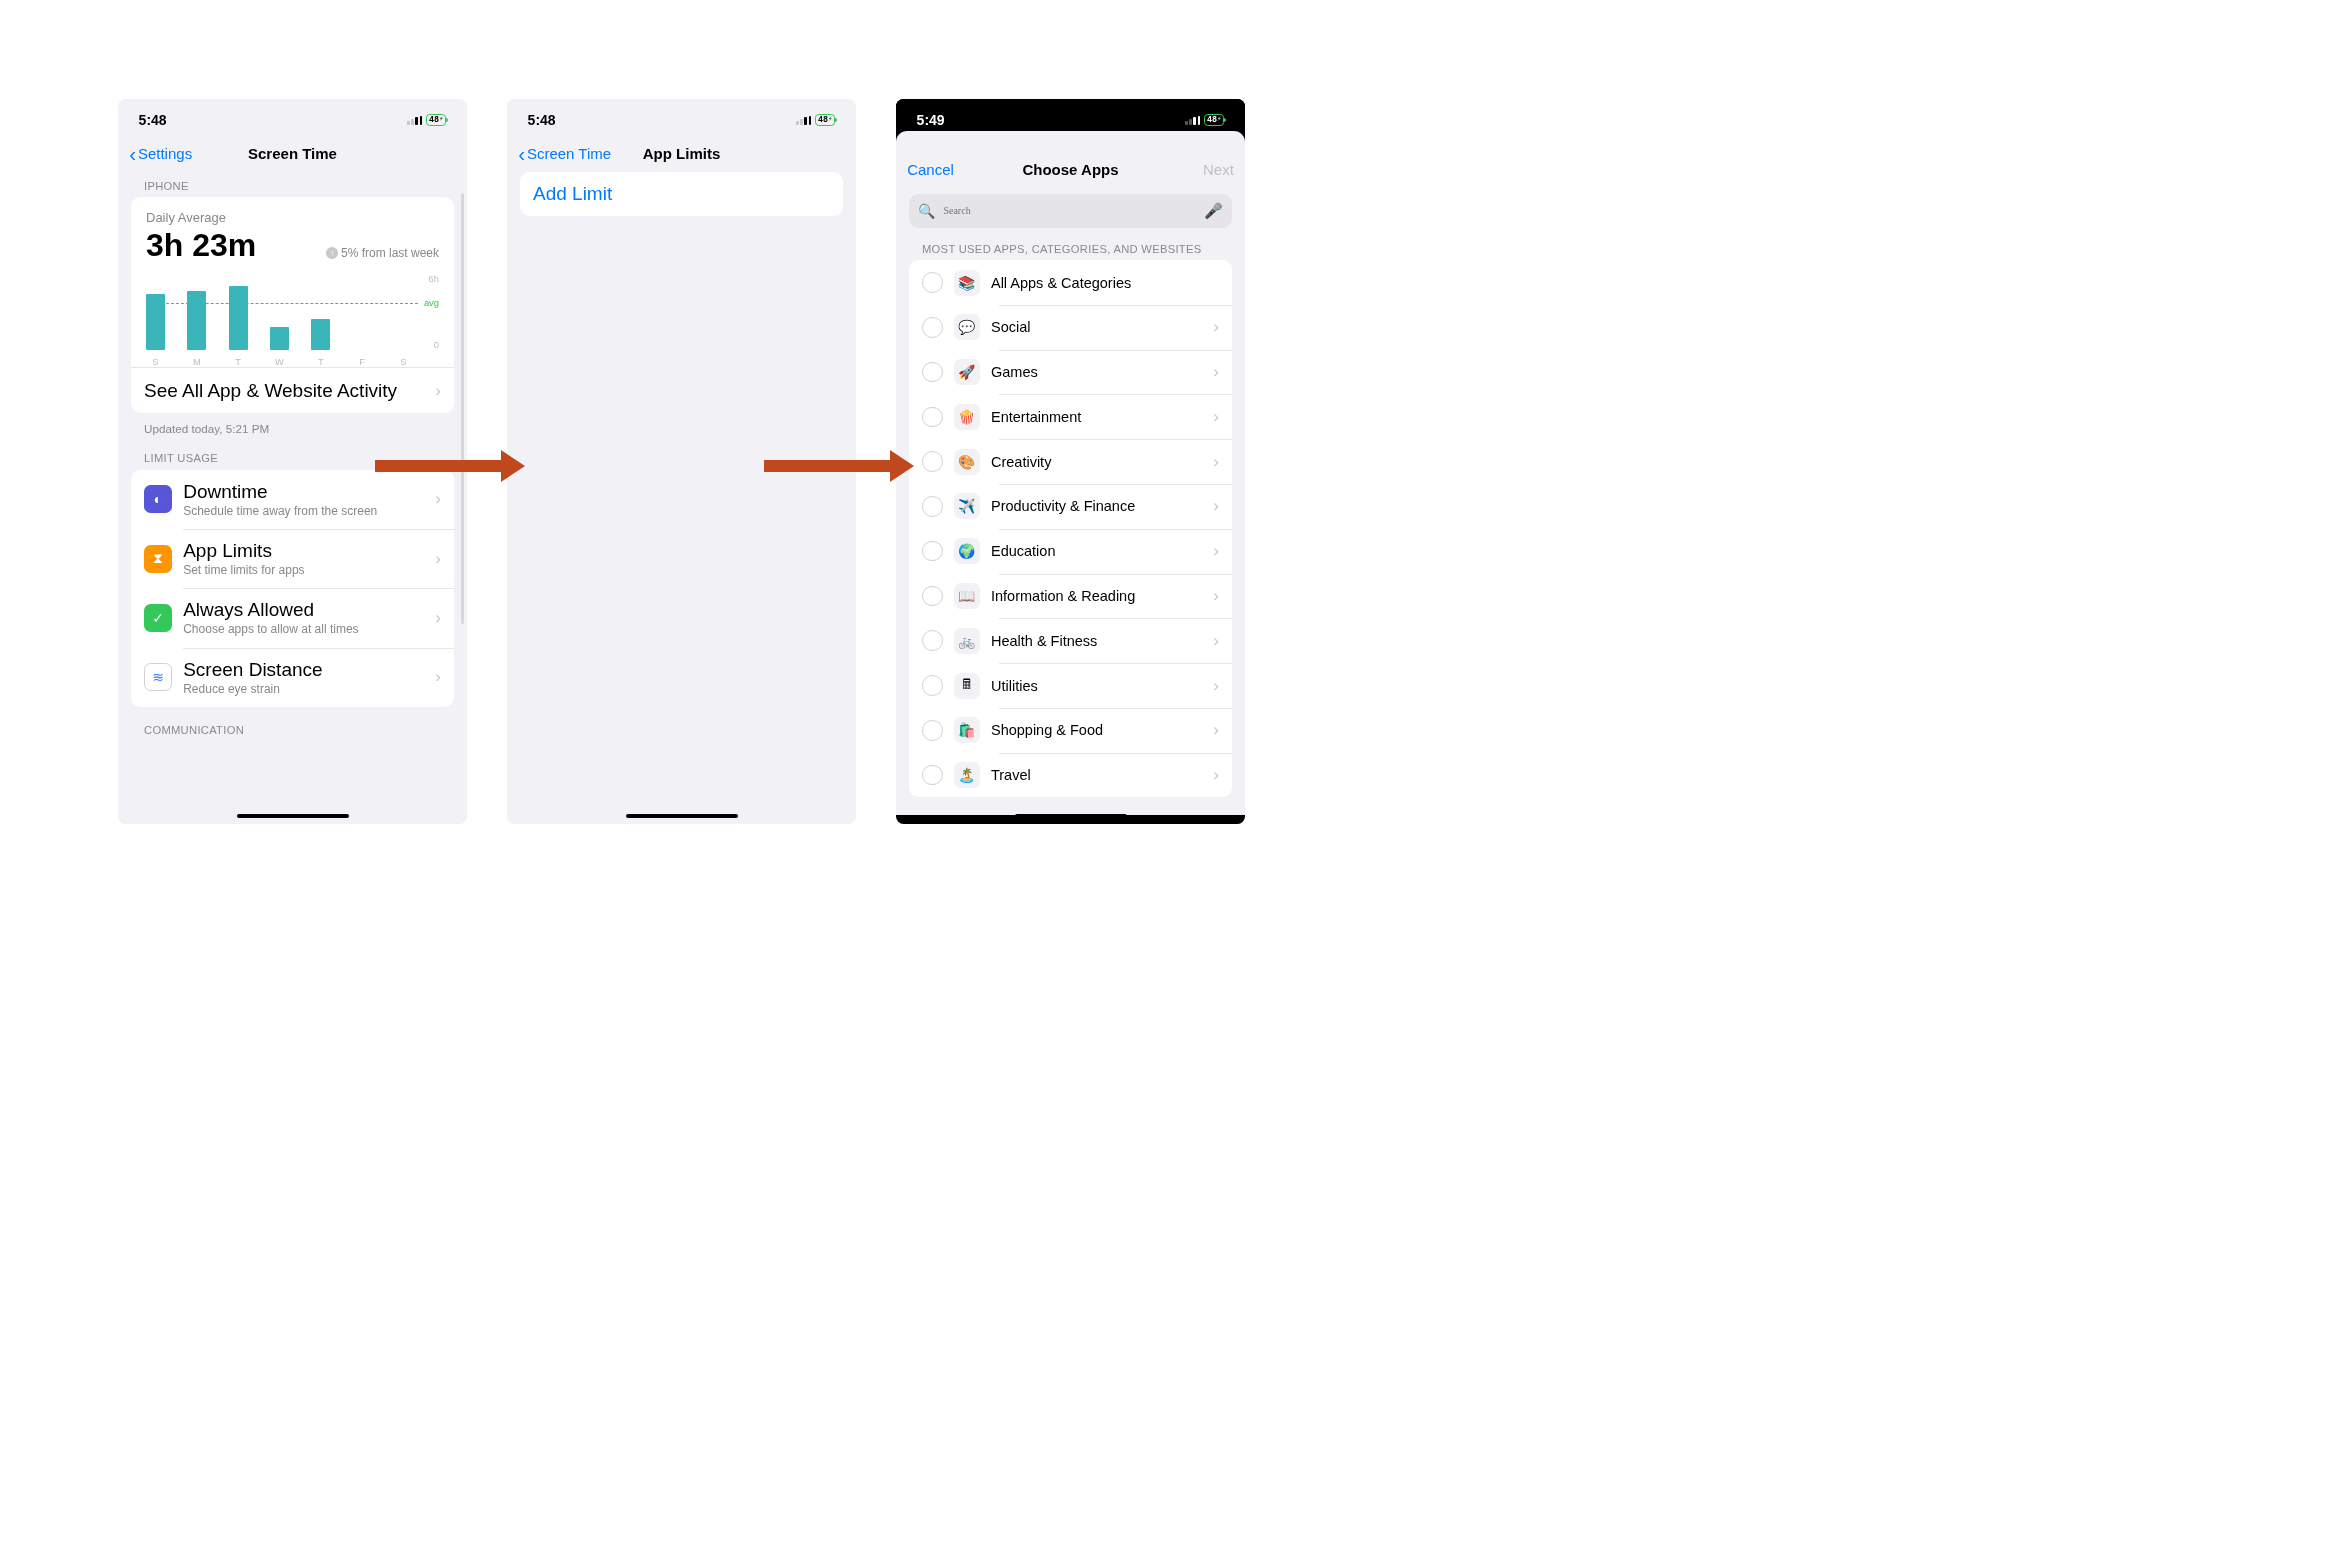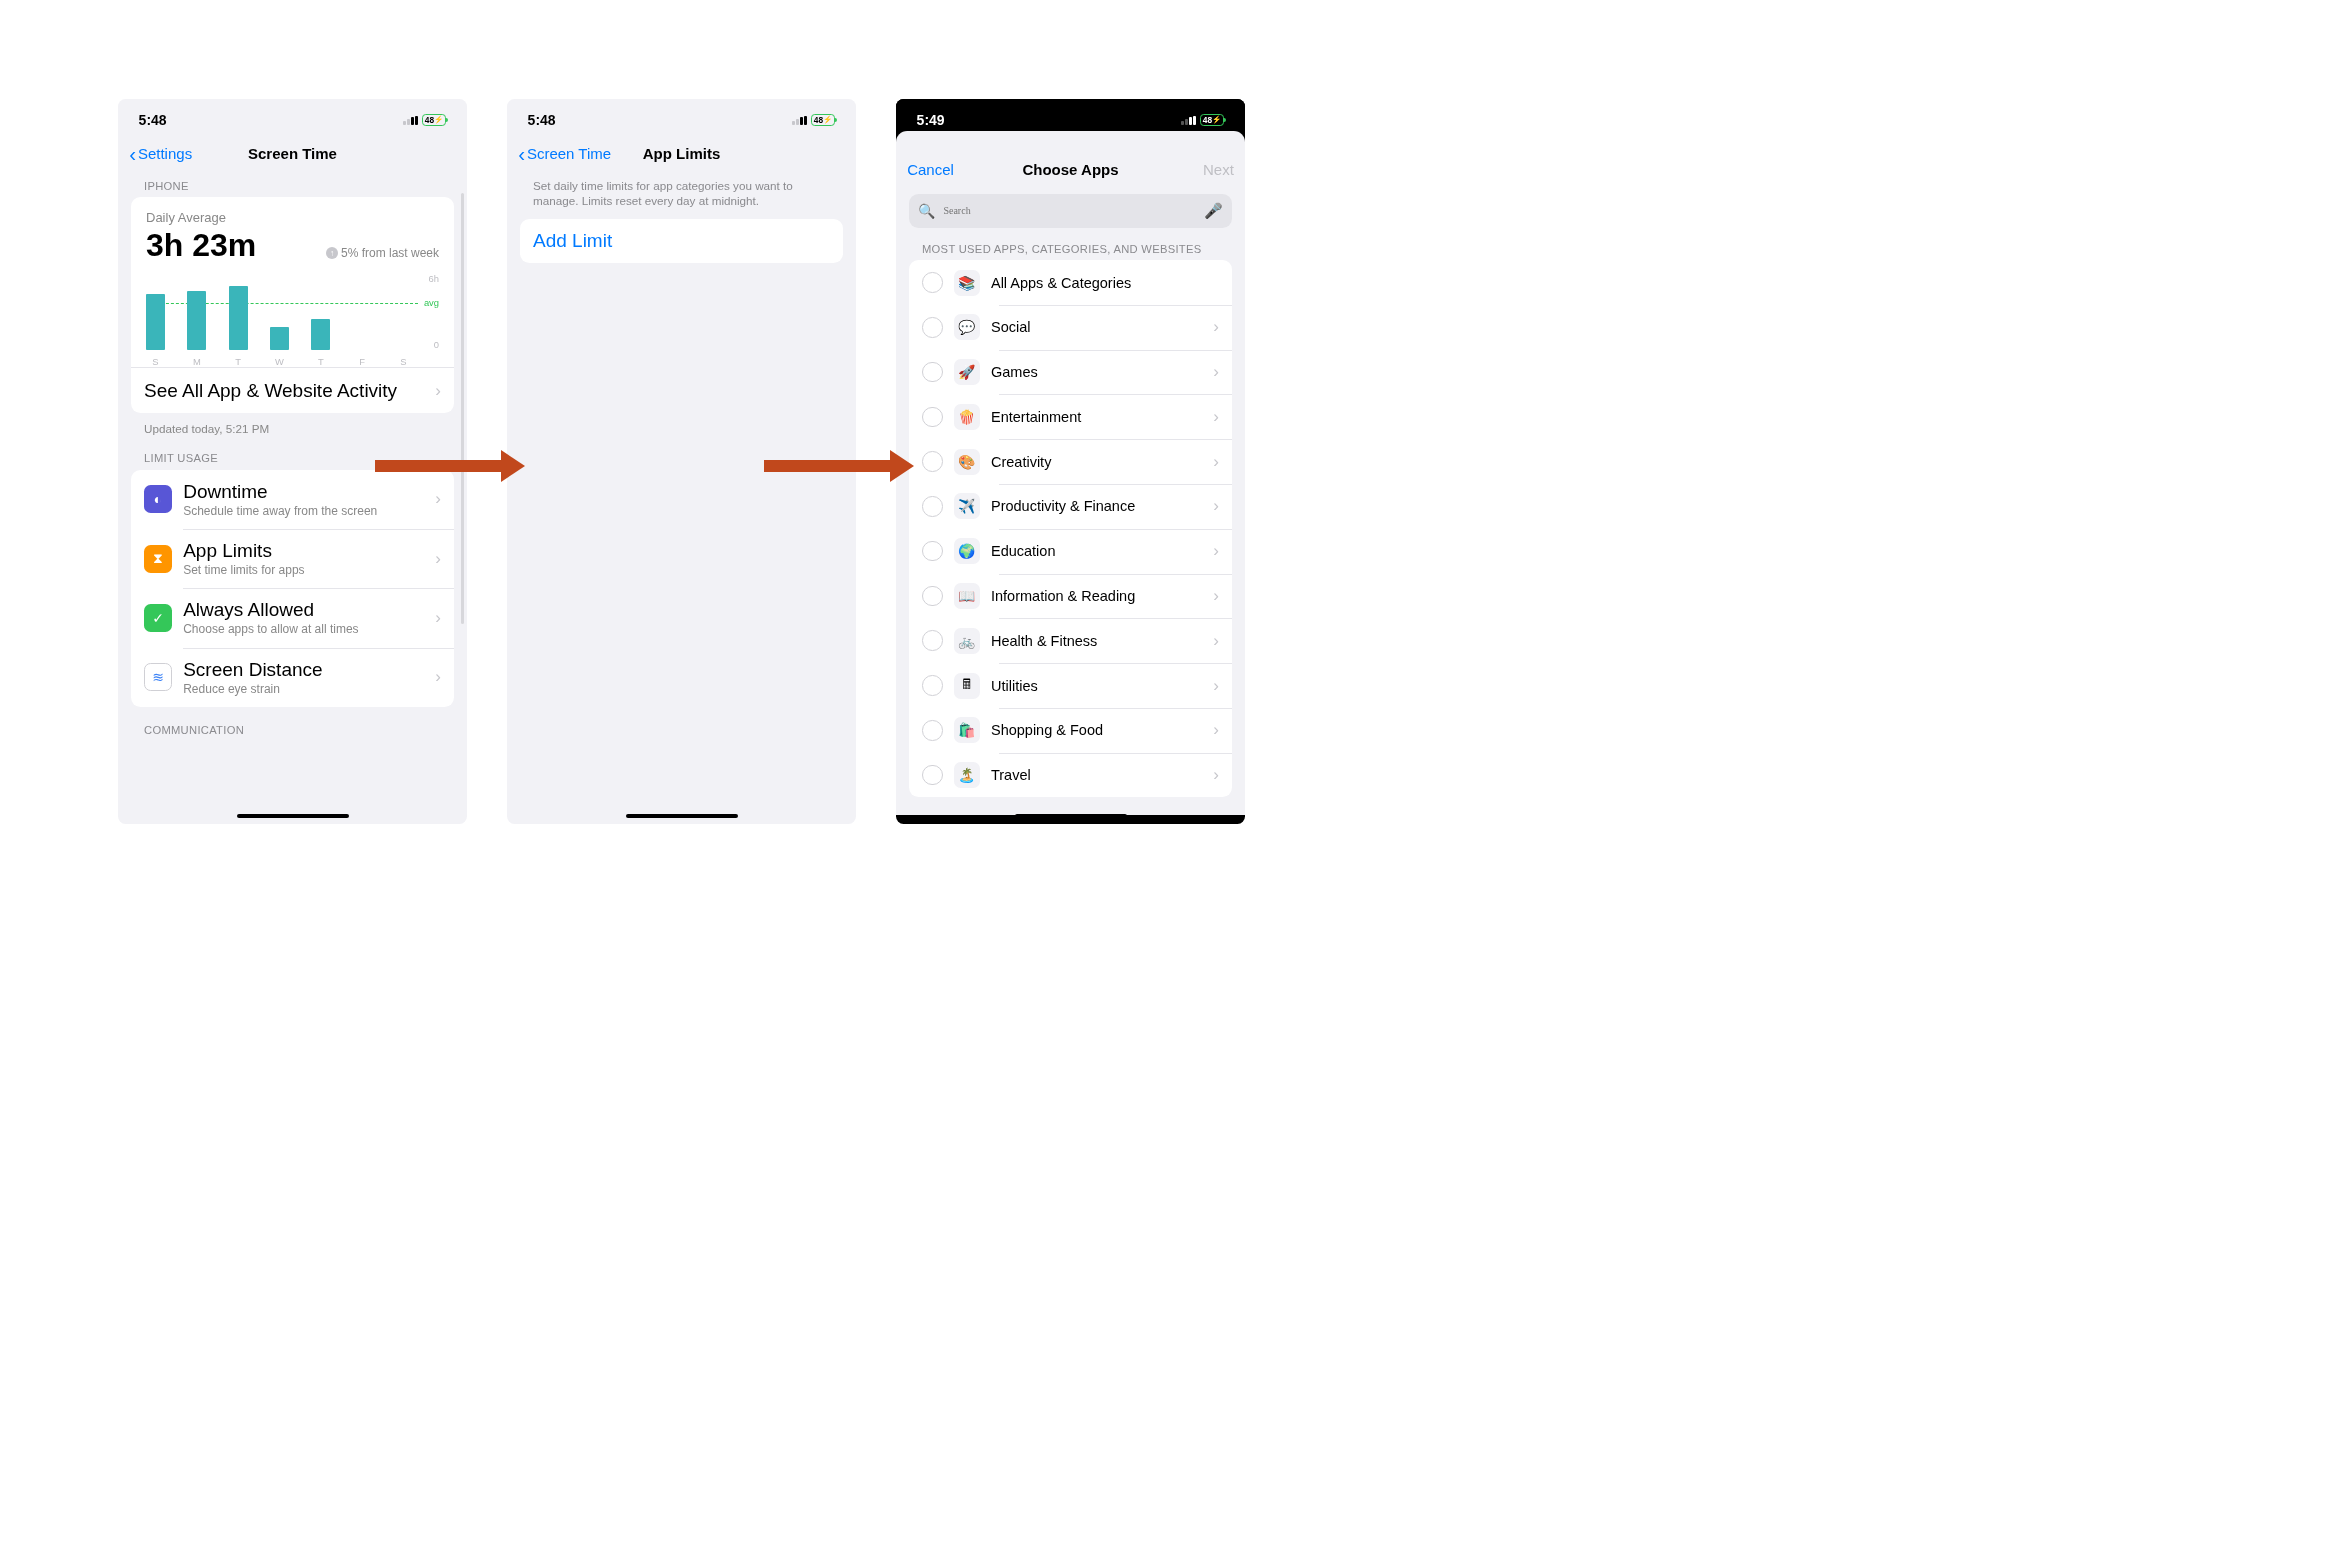--- a/index.html
+++ b/index.html
@@ -31,21 +31,21 @@
 
   
   .status{display:flex;justify-content:space-between;align-items:center;height:36px;padding:5.6px 20.6px 0;}
   .status .time{font-weight:600;font-size:14px;}
   .status .right{display:flex;align-items:center;gap:3.7px;}
   .sigbars{display:inline-flex;align-items:flex-end;gap:1.4px;height:10.3px;}
   .sigbars i{display:block;width:2.8px;background:#000;border-radius:0.9px;}
   .sigbars i.off{background:#c7c7cc;}
   .batt{display:inline-flex;align-items:center;border:1.3px solid var(--green);border-radius:3.7px;height:12px;padding:0 1.9px;position:relative;}
   .batt::after{content:"";position:absolute;right:-2.8px;top:2.8px;width:1.9px;height:4.7px;background:var(--green);border-radius:0 1.9px 1.9px 0;}
-  .batt span{font-size:8.4px;font-weight:700;color:#000;line-height:1;}
+  .batt span{font-size:8.4px;font-weight:700;color:#000;line-height:1;font-family:Liberation Mono, monospace;}
   .batt .bolt{font-size:7.5px;line-height:1;}
 
   
   .nav{display:flex;align-items:center;height:37px;position:relative;padding:0 11.2px;}
   .nav .back{color:var(--blue);font-size:15px;display:flex;align-items:center;gap:1.9px;}
   .nav .back .chev{font-size:20.6px;font-weight:400;}
   .nav .title{position:absolute;left:0;right:0;text-align:center;font-weight:600;font-size:15px;pointer-events:none;}
   .nav .right-btn{margin-left:auto;font-size:15px;}
   .nav .blue{color:var(--blue);}
   .nav .grey{color:#bfbfc4;}
@@ -240,21 +240,20 @@
           </span>
       </span>
     </div>
     <div class="nav">
       <div class="back">
           <span class="chev">‹</span>
           <span>Screen Time</span>
         </div>
       <div class="title">App Limits</div>
     </div>
-    <div class="desc">Set daily time limits for app categories you want to manage. Limits reset every day at midnight.</div>
     <div class="card">
       <div class="row noicon">
         <div class="txt">
             <div class="t" style="color:var(--blue);">Add Limit</div>
           </div>
       </div>
     </div>
     <div class="homebar"></div>
   </div>
 

